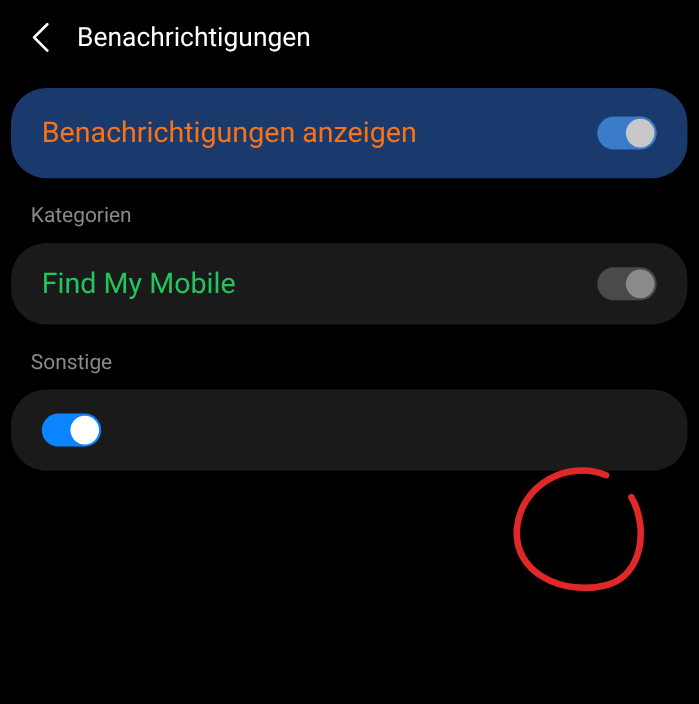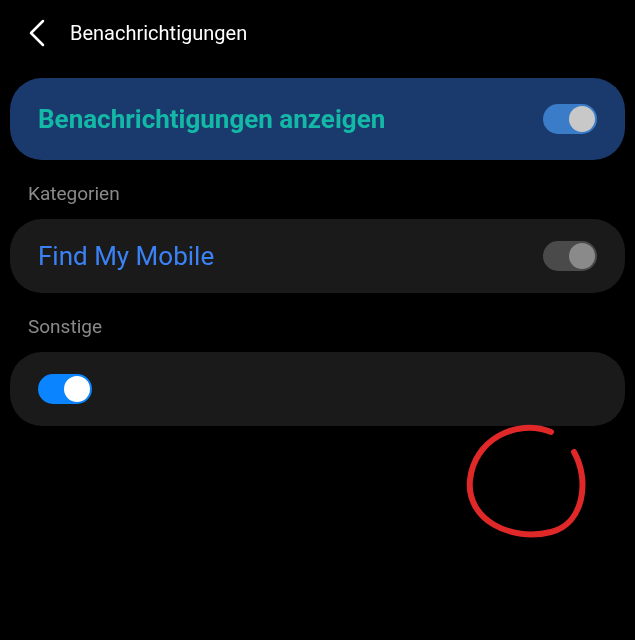--- a/index.html
+++ b/index.html
@@ -20,57 +20,57 @@
     .back-icon {
       width: 26px;
       height: 26px;
       display: flex;
       align-items: center;
       justify-content: center;
       cursor: pointer;
     }
     .page-title {
       color: #fff;
-      font-size: 20px;
+      font-size: 24px;
       font-weight: 400;
     }
     .main-row {
       margin: 8px 10px 0 10px;
       background: #1a3a6e;
       border-radius: 32px;
       padding: 26px 28px;
       display: flex;
       align-items: center;
       justify-content: space-between;
     }
     .main-row-label {
-      color: #14b8a6;
+      color: #f97316;
       font-size: 26px;
-      font-weight: 700;
+      font-weight: 400;
     }
     .section-label {
       color: #8a8a8a;
       font-size: 19px;
       padding: 22px 28px 14px 28px;
     }
     .setting-row {
       margin: 0 10px;
       background: #1a1a1a;
       border-radius: 32px;
       padding: 22px 28px;
       display: flex;
       align-items: center;
       justify-content: space-between;
     }
     .setting-label {
       font-size: 26px;
       color: #fff;
     }
     .setting-label.disabled {
-      color: #3b82f6;
+      color: #22c55e;
     }
     .toggle {
       width: 54px;
       height: 30px;
       border-radius: 15px;
       position: relative;
       cursor: pointer;
       flex-shrink: 0;
     }
     .toggle .knob {

